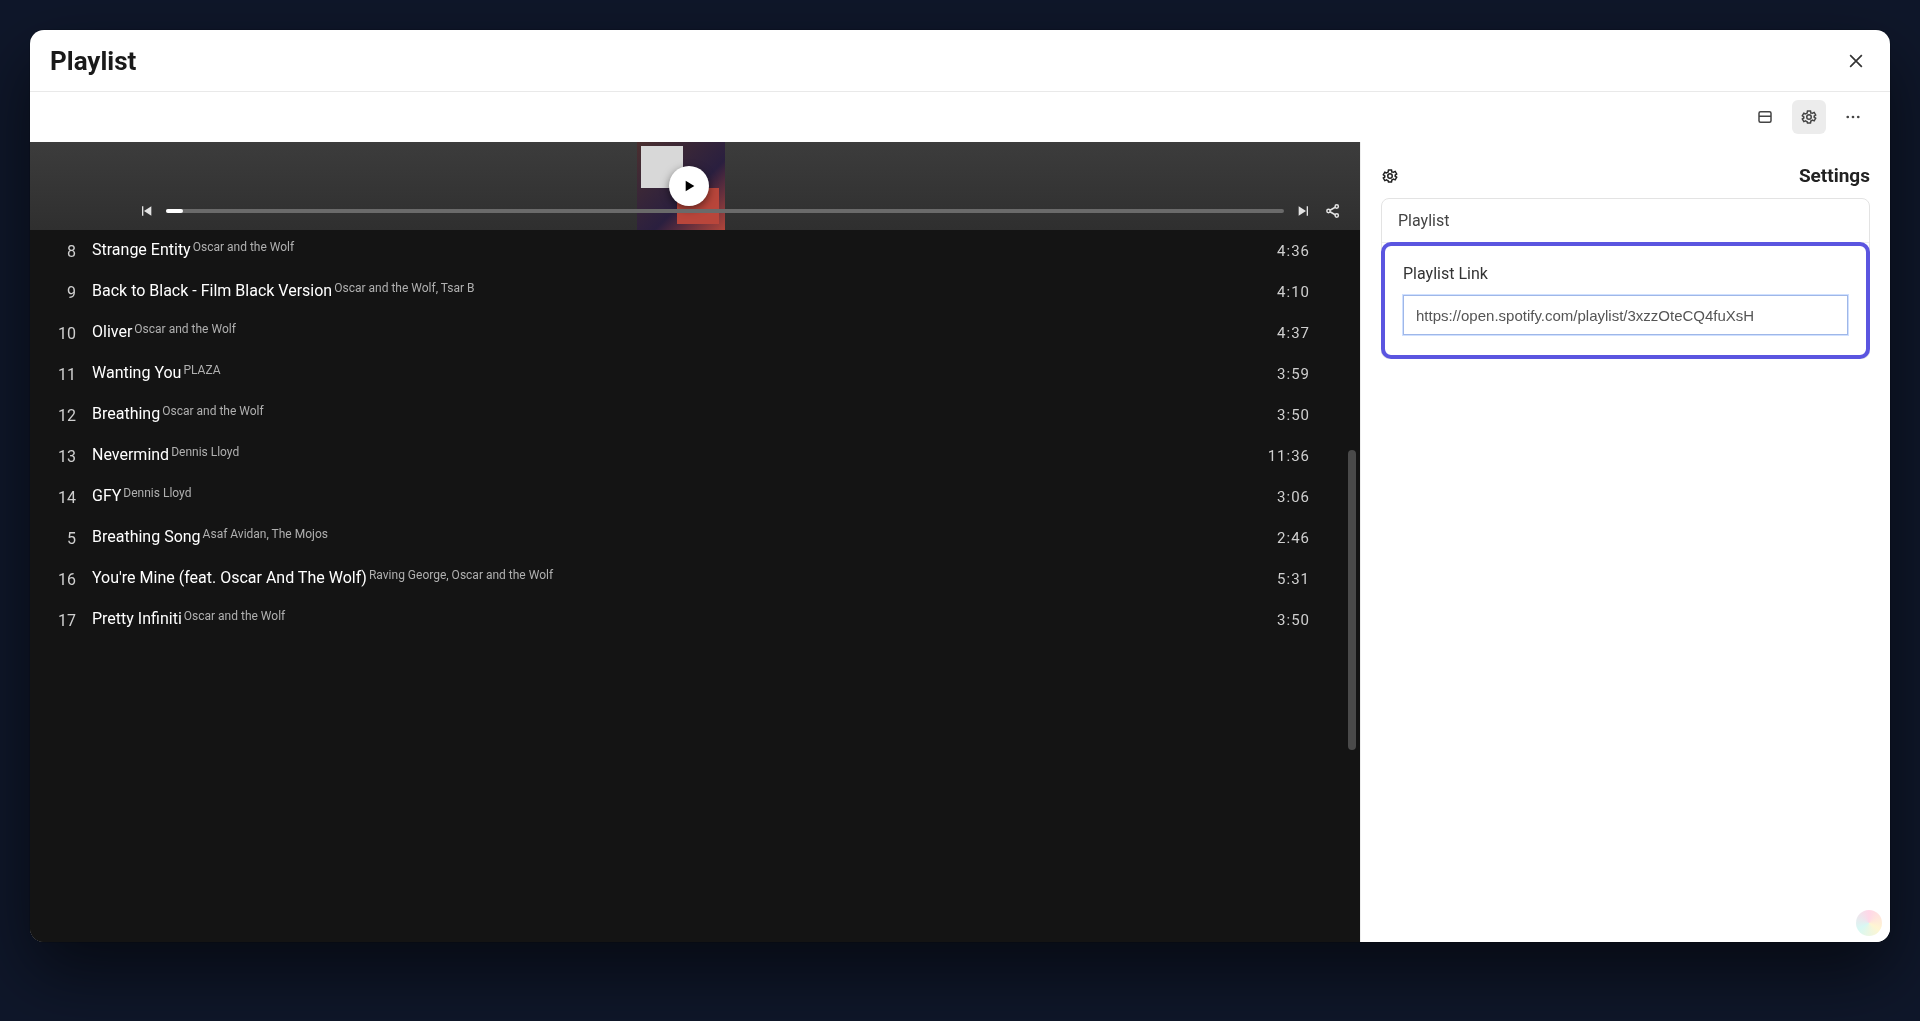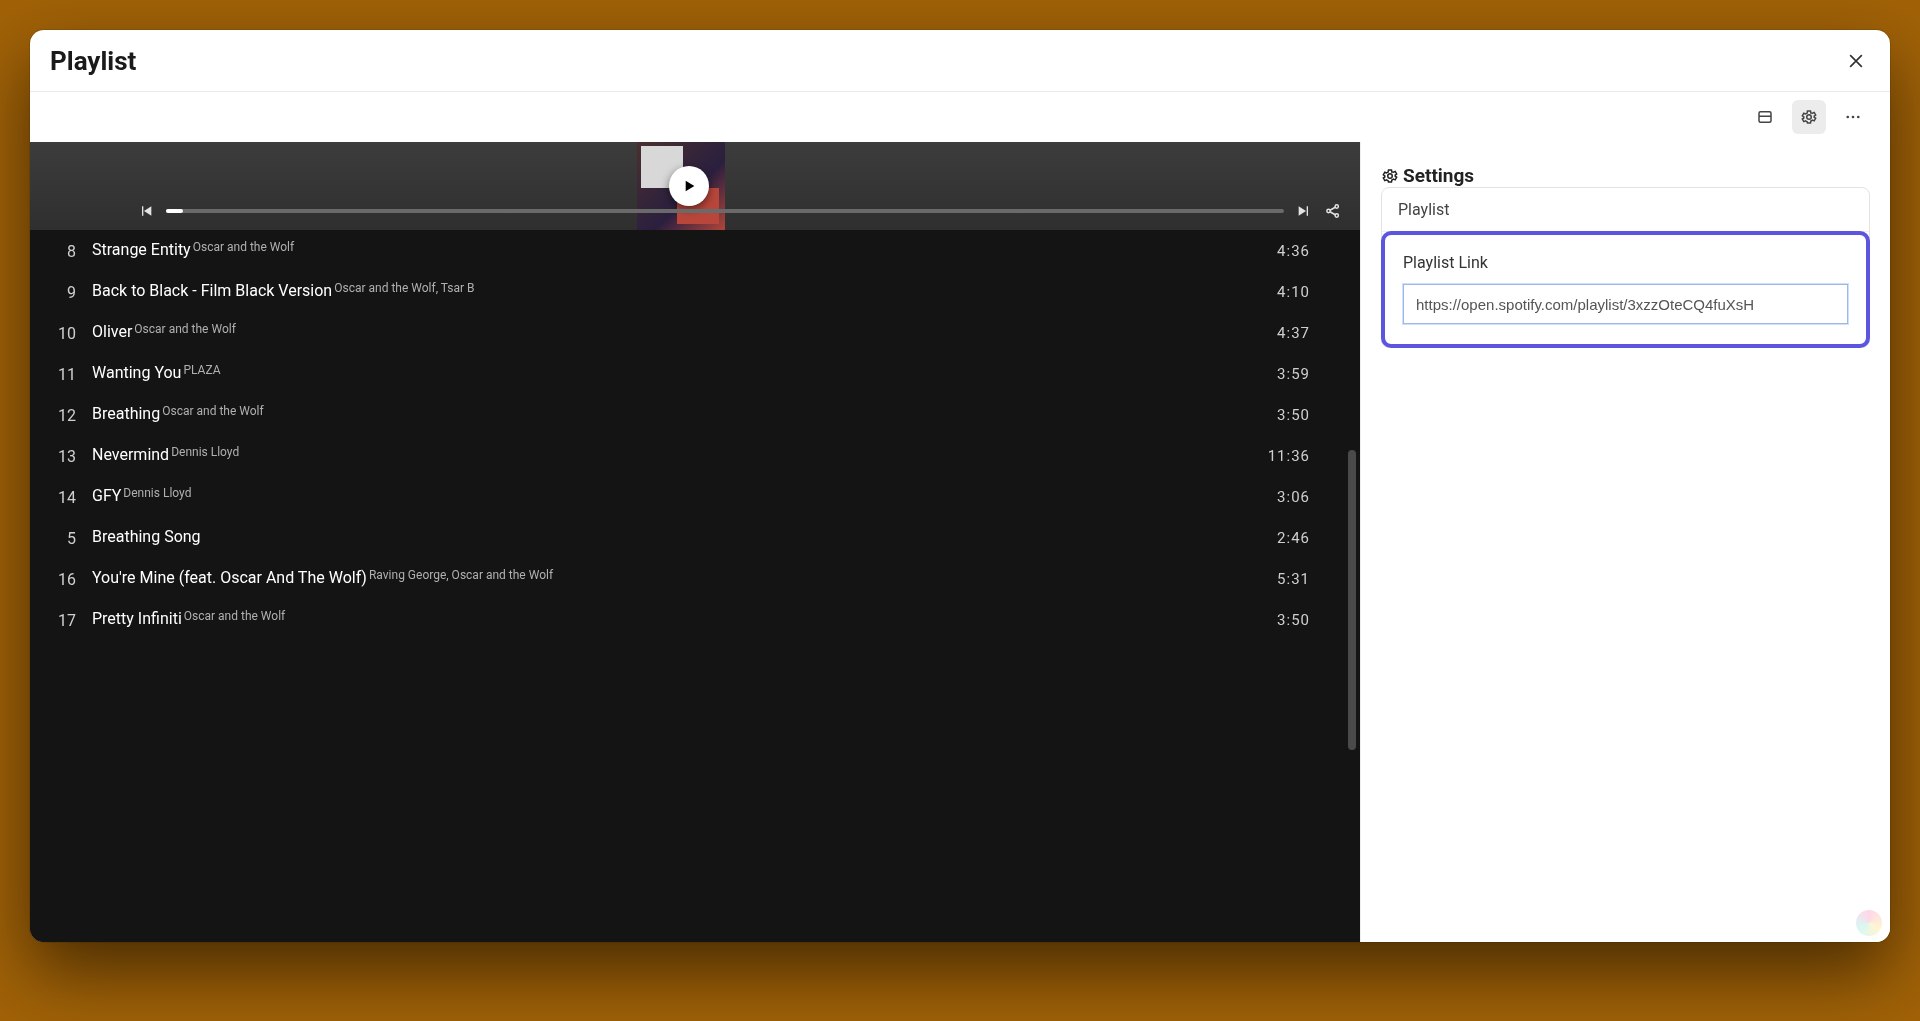--- a/index.html
+++ b/index.html
@@ -1,21 +1,21 @@
 <!DOCTYPE html>
 <html><head>
 <meta charset="utf-8">
 <style>
   * { box-sizing: border-box; margin: 0; padding: 0; }
   html, body { width: 1920px; height: 1021px; font-family: -apple-system, BlinkMacSystemFont, "Segoe UI", Roboto, Helvetica, Arial, sans-serif; background:#000; }
   
   .stage {
     width:1920px; height:1021px;
     display:flex; align-items:center; justify-content:center;
-    background:#a16207;
+    background:#0f172a;
     position:relative;
   }
   .frame {
     position:absolute;
     left:30px; top:30px;
     width:1860px; height:912px;
     background:#fff;
     border-radius:14px;
     box-shadow:0 30px 70px rgba(0,0,0,.55), 0 0 0 1px rgba(0,0,0,.1);
     display:flex; flex-direction:column;
@@ -178,21 +178,22 @@
   .settings-panel {
     width:530px;
     background:#fff;
     border-left:1px solid #eee;
     padding:22px 20px;
     display:flex; flex-direction:column;
   }
   .settings-title {
     display:flex; align-items:center; gap:4px;
     font-size:19px; font-weight:700; color:#222;
-    margin-bottom:0;
+    margin-bottom:11px;
+    justify-content:space-between;
   }
   .settings-title svg{ width:18px; height:18px;}
 
   .field-group-outer{
     border:1px solid #e3e3e3; border-radius:8px;
     padding:0; overflow:visible;
   }
   .fg-header{
     padding:12px 16px;
     font-size:16px; color:#444;
@@ -366,20 +367,21 @@
                 <div class="t-meta">
                   <div class="t-title">GFY</div>
                   <div class="t-artist">Dennis Lloyd</div>
                 </div>
                 <div class="t-dur">3:06</div>
               </div>
               <div class="track">
                 <div class="t-num">5</div>
                 <div class="t-meta">
                   <div class="t-title">Breathing Song</div>
+                  <div class="t-artist">Asaf Avidan, The Mojos</div>
                 </div>
                 <div class="t-dur">2:46</div>
               </div>
               <div class="track">
                 <div class="t-num">16</div>
                 <div class="t-meta">
                   <div class="t-title">You're Mine (feat. Oscar And The Wolf)</div>
                   <div class="t-artist">Raving George, Oscar and the Wolf</div>
                 </div>
                 <div class="t-dur">5:31</div>

